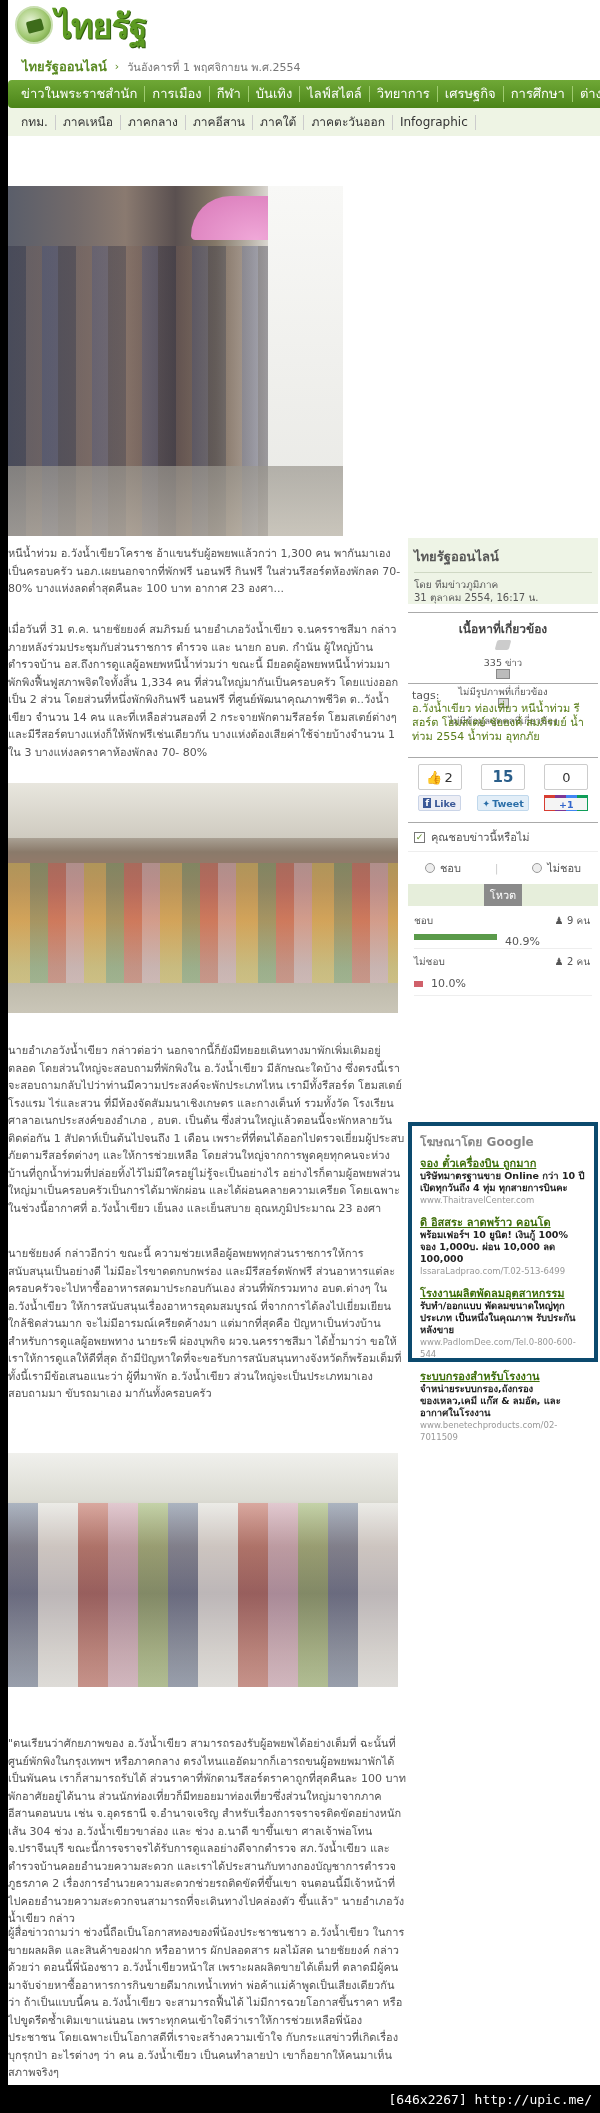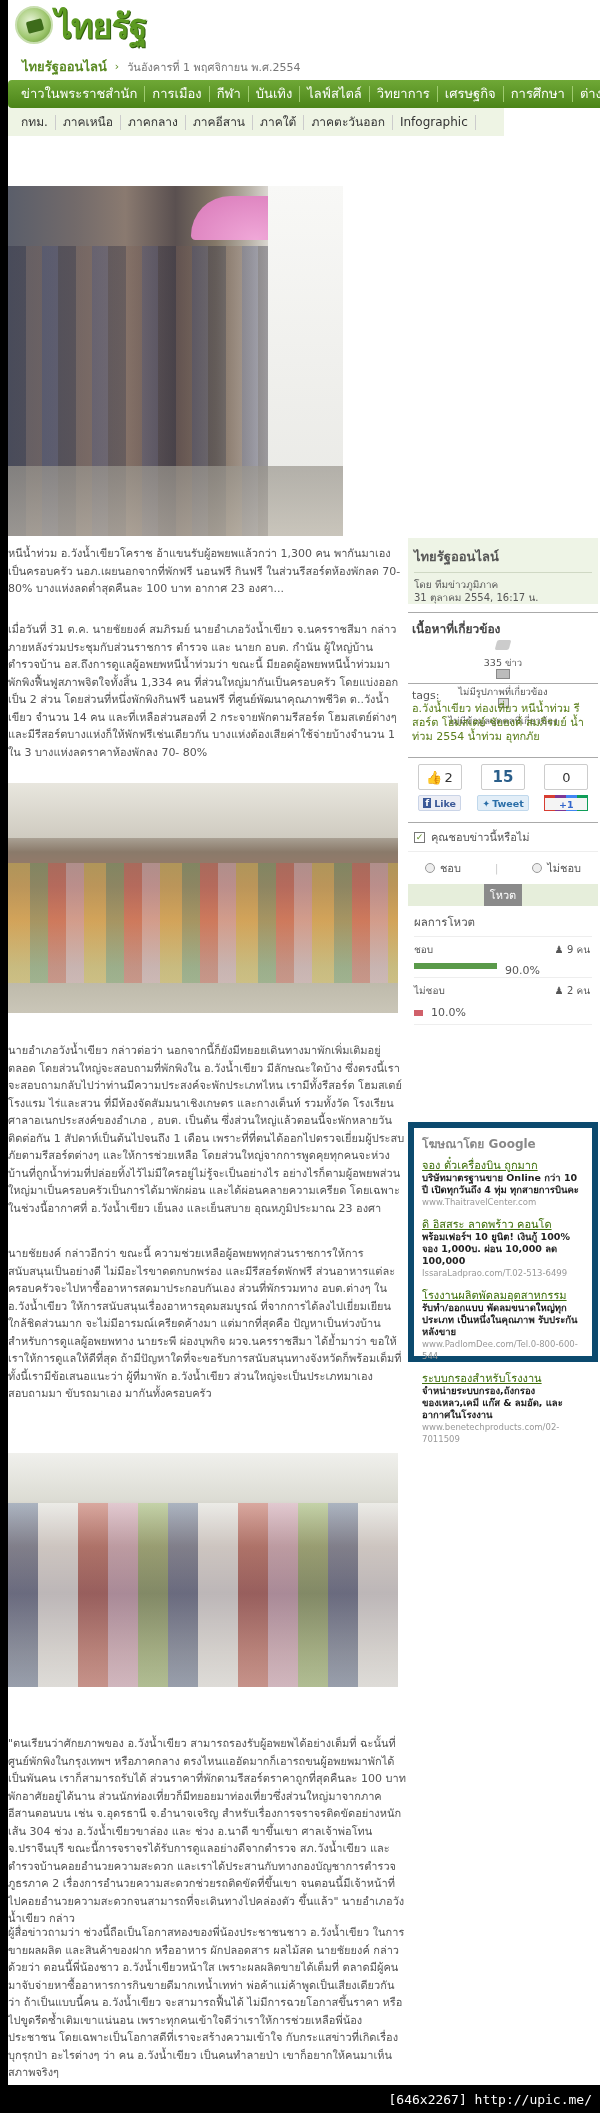--- a/index.html
+++ b/index.html
@@ -10,21 +10,21 @@
   .logo { position: absolute; left: 7px; top: 6px; height: 40px; display: flex; }
   .logo-circle { width: 38px; height: 38px; border-radius: 50%; background: radial-gradient(circle at 40% 40%, #e8f4d8, #9bc46a 60%, #5a8a2a); border: 2px solid #c9dfb0; position: relative; }
   .logo-circle::after { content: ""; position: absolute; left: 10px; top: 12px; width: 16px; height: 12px; background: #3d6b1a; border-radius: 2px; transform: rotate(-15deg); }
   .logo-text { font-family: "DejaVu Sans", sans-serif; font-weight: bold; font-size: 34px; color: #5c9a22; letter-spacing: -1px; margin-left: 2px; text-shadow: 1px 1px 0 #2e5a0e; line-height: 40px; }
   .crumbs { position: absolute; left: 14px; top: 56px; font-size: 13px; display: flex; align-items: center; gap: 8px; }
   .crumbs .home { color: #5a8a22; font-weight: bold; }
   .crumbs .sep { color: #5a8a22; font-size: 11px; }
   .crumbs .date { color: #777; font-size: 11px; }
   .nav1 { position: absolute; left: 0; top: 80px; width: 592px; height: 28px; background: linear-gradient(#6fa836, #4b8418); border-radius: 4px 0 0 4px; display: flex; align-items: center; padding-left: 6px; white-space: nowrap; overflow: hidden; }
   .nav1 a { color: #fff; font-size: 13px; text-decoration: none; padding: 0 7px; border-right: 1px solid #9fcb70; line-height: 16px; }
-  .nav2 { position: absolute; left: 0; top: 108px; width: 496px; height: 28px; background: #eef4e4; display: flex; align-items: center; padding-left: 6px; white-space: nowrap; }
+  .nav2 { position: absolute; left: 0; top: 108px; width: 592px; height: 28px; background: #eef4e4; display: flex; align-items: center; padding-left: 6px; white-space: nowrap; }
   .nav2 a { color: #333; font-size: 12px; text-decoration: none; padding: 0 7px; border-right: 1px solid #ccc; line-height: 15px; }
   .headline { position: absolute; left: 8px; top: 140px; width: 580px; font-size: 22px; color: #333; padding-bottom: 6px; border-bottom: 1px dotted #ccc; letter-spacing: -0.3px; }
   
   .photo { position: absolute; overflow: hidden; }
   .photo1 { left: 0; top: 186px; width: 335px; height: 350px; background:
       linear-gradient(160deg, rgba(240,150,200,0.0) 0%, transparent 100%),
       linear-gradient(90deg, #5a5e6a 0%, #726a6a 20%, #8a7a70 35%, #5a5050 50%, #847868 62%, #b8b2a8 72%, #e8e6e2 80%, #f4f4f2 100%); }
   .photo1 .umbrella { position: absolute; left: 183px; top: 10px; width: 130px; height: 44px; background: radial-gradient(ellipse at 50% 100%, #f0a8d8, #d878b8); border-radius: 70px 70px 8px 8px; }
   .photo1 .crowd { position: absolute; left: 0; top: 60px; width: 320px; height: 290px; background: repeating-linear-gradient(90deg, rgba(40,40,60,0.35) 0 18px, rgba(120,90,80,0.25) 18px 34px, rgba(60,70,120,0.3) 34px 50px); }
   .photo1 .ground { position: absolute; left: 0; bottom: 0; width: 335px; height: 70px; background: linear-gradient(#9a968e, #bcb6aa); opacity: 0.7; }
@@ -34,21 +34,21 @@
   .photo2 .kids { position: absolute; left: 0; top: 80px; width: 100%; height: 120px; background: repeating-linear-gradient(90deg, rgba(230,200,60,0.35) 0 22px, rgba(90,160,80,0.3) 22px 40px, rgba(220,70,60,0.3) 40px 58px, rgba(230,180,200,0.35) 58px 76px); }
   .photo3 { left: 0; top: 1453px; width: 390px; height: 234px; background: linear-gradient(#f0f0ec 0%, #dcdcd4 20%, #9a8a80 40%, #7a6e70 60%, #a8a098 85%, #bcb8b0 100%); }
   .photo3 .people { position: absolute; left: 0; top: 50px; width: 100%; height: 184px; background: repeating-linear-gradient(90deg, rgba(70,100,160,0.3) 0 30px, rgba(255,255,255,0.5) 30px 70px, rgba(220,60,50,0.3) 70px 100px, rgba(240,180,210,0.4) 100px 130px, rgba(150,200,80,0.3) 130px 160px); }
   
   .para { position: absolute; left: 0; width: 398px; font-size: 11px; line-height: 17.5px; color: #555; }
   
   .side { position: absolute; left: 400px; width: 190px; }
   .src-box { top: 538px; height: 66px; background: #eef4e6; padding: 8px 6px; }
   .src-box .name { font-size: 13px; color: #555; font-weight: bold; border-bottom: 1px solid #cfd8c4; padding-bottom: 5px; margin-bottom: 5px; }
   .src-box .line { font-size: 10px; color: #555; line-height: 13px; }
-  .related { top: 612px; border-top: 1px solid #aaa; padding: 6px 4px; }
+  .related { top: 612px; border-top: 1px solid #aaa; padding: 6px 4px; text-align: center; }
   .related .title { font-size: 12px; font-weight: bold; color: #444; margin-bottom: 2px; }
   .related .row { font-size: 9.5px; color: #555; display: flex; align-items: center; gap: 6px; line-height: 13px; flex-direction: column; }
   .related .ic { width: 14px; height: 10px; display: inline-block; }
   .tags { top: 683px; border-top: 1px solid #aaa; padding: 5px 4px; height: 70px; }
   .tags .label { font-size: 11px; color: #555; line-height: 13px; }
   .tags .list { font-size: 11px; color: #5a7e1a; line-height: 14px; }
   .social { top: 757px; border-top: 1px solid #aaa; height: 62px; display: flex; justify-content: space-around; padding-top: 6px; }
   .social .col { display: flex; flex-direction: column; align-items: center; width: 48px; }
   .social .count { width: 44px; height: 26px; border: 1px solid #ccc; border-radius: 2px; font-size: 13px; display: flex; align-items: center; justify-content: center; color: #333; }
   .social .count.tw { color: #2a5e8a; font-weight: bold; font-size: 15px; }
@@ -63,24 +63,24 @@
   .poll .opts span { display: flex; align-items: center; gap: 5px; }
   .radio { width: 10px; height: 10px; border-radius: 50%; border: 1px solid #999; background: #eee; display: inline-block; }
   .poll .vote-bar { background: #e6eedb; height: 22px; display: flex; align-items: center; justify-content: center; }
   .poll .vote-btn { background: #8a8a8a; color: #fff; font-size: 11px; padding: 2px 6px; border: none; font-family: "DejaVu Sans", sans-serif; }
   .results { top: 904px; padding: 4px 6px; }
   .results .title { font-size: 11.5px; color: #555; border-bottom: 1px solid #eee; padding: 5px 0; }
   .results .item { border-bottom: 1px solid #eee; padding: 5px 0; font-size: 10px; color: #555; position: relative; }
   .results .count { position: absolute; right: 2px; top: 5px; }
   .results .bar { height: 6px; display: inline-block; vertical-align: middle; }
   .results .pct { font-size: 11px; color: #555; margin-left: 8px; }
-  .ads { top: 1122px; border: 6px solid #0c4a6e; padding: 6px 8px; height: 240px; background: #fff; }
+  .ads { top: 1122px; border: 4px solid #0c4a6e; padding: 6px 8px; height: 240px; background: #fff; }
   .ads .title { font-size: 12px; color: #888; font-weight: bold; margin-bottom: 6px; }
   .ad { margin-bottom: 10px; }
-  .ad .h { font-size: 11px; color: #3e6e0a; font-weight: normal; text-decoration: underline; line-height: 13px; }
+  .ad .h { font-size: 11px; color: #3e6e0a; font-weight: bold; text-decoration: underline; line-height: 13px; }
   .ad .b { font-size: 9.5px; color: #222; line-height: 12px; font-weight: bold; }
   .ad .u { font-size: 8.5px; color: #999; line-height: 12px; }
   .footer { position: absolute; left: 0; top: 2085px; width: 600px; height: 28px; background: #000; }
   .footer .wm { position: absolute; right: 8px; top: 7px; color: #fff; font-size: 13px; font-family: "DejaVu Sans Mono", monospace; }
 </style>
 </head>
 <body>
 
 <div class="page">
 
@@ -209,25 +209,24 @@
           <i class="radio"></i>
           <b style="font-weight:normal">ไม่ชอบ</b>
         </span>
     </div>
     <div class="vote-bar">
       <button class="vote-btn">โหวต</button>
     </div>
   </div>
 
   <div class="side results">
-    <div class="title">ผลการโหวต</div>
     <div class="item">
       <div>ชอบ</div>
       <span class="count"><span>♟ </span><span>9 คน</span></span>
-      <div style="margin-top:2px;"><span class="bar" style="width:83px;background:#5a9a4a;"></span><span class="pct" style="margin-left:8px;position:relative;top:5px;">90.0%</span></div>
+      <div style="margin-top:2px;"><span class="bar" style="width:83px;background:#5a9a4a;"></span><span class="pct" style="margin-left:8px;position:relative;top:5px;">40.9%</span></div>
     </div>
     <div class="item">
       <div>ไม่ชอบ</div>
       <span class="count"><span>♟ </span><span>2 คน</span></span>
       <div style="margin-top:8px;"><span class="bar" style="width:9px;background:#d0606a;"></span><span class="pct">10.0%</span></div>
     </div>
   </div>
 
   <div class="side ads">
     <div class="title">โฆษณาโดย Google</div>

